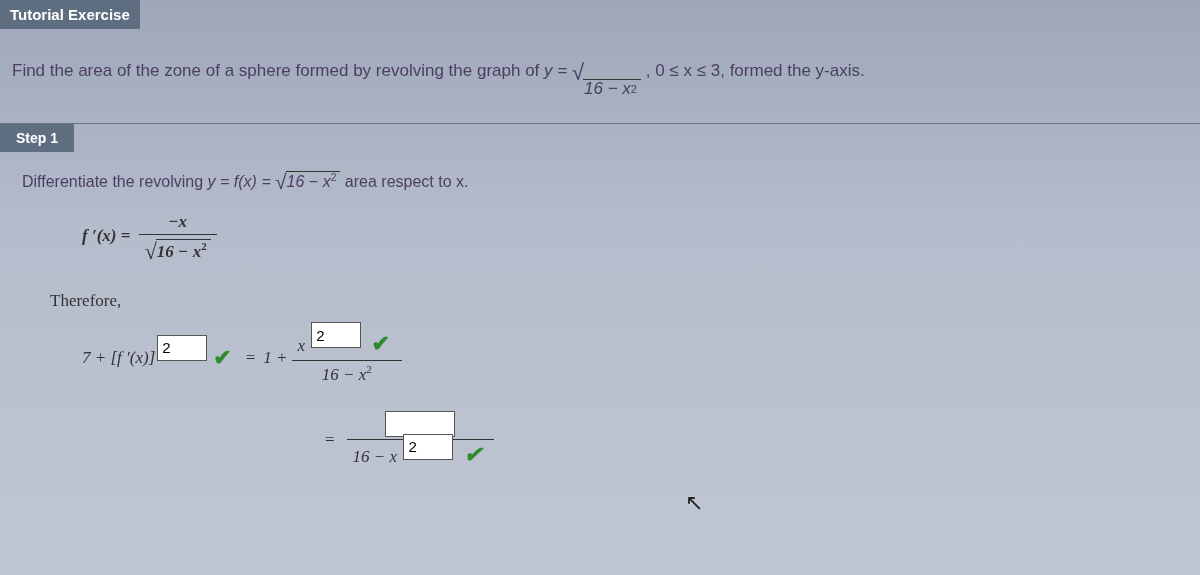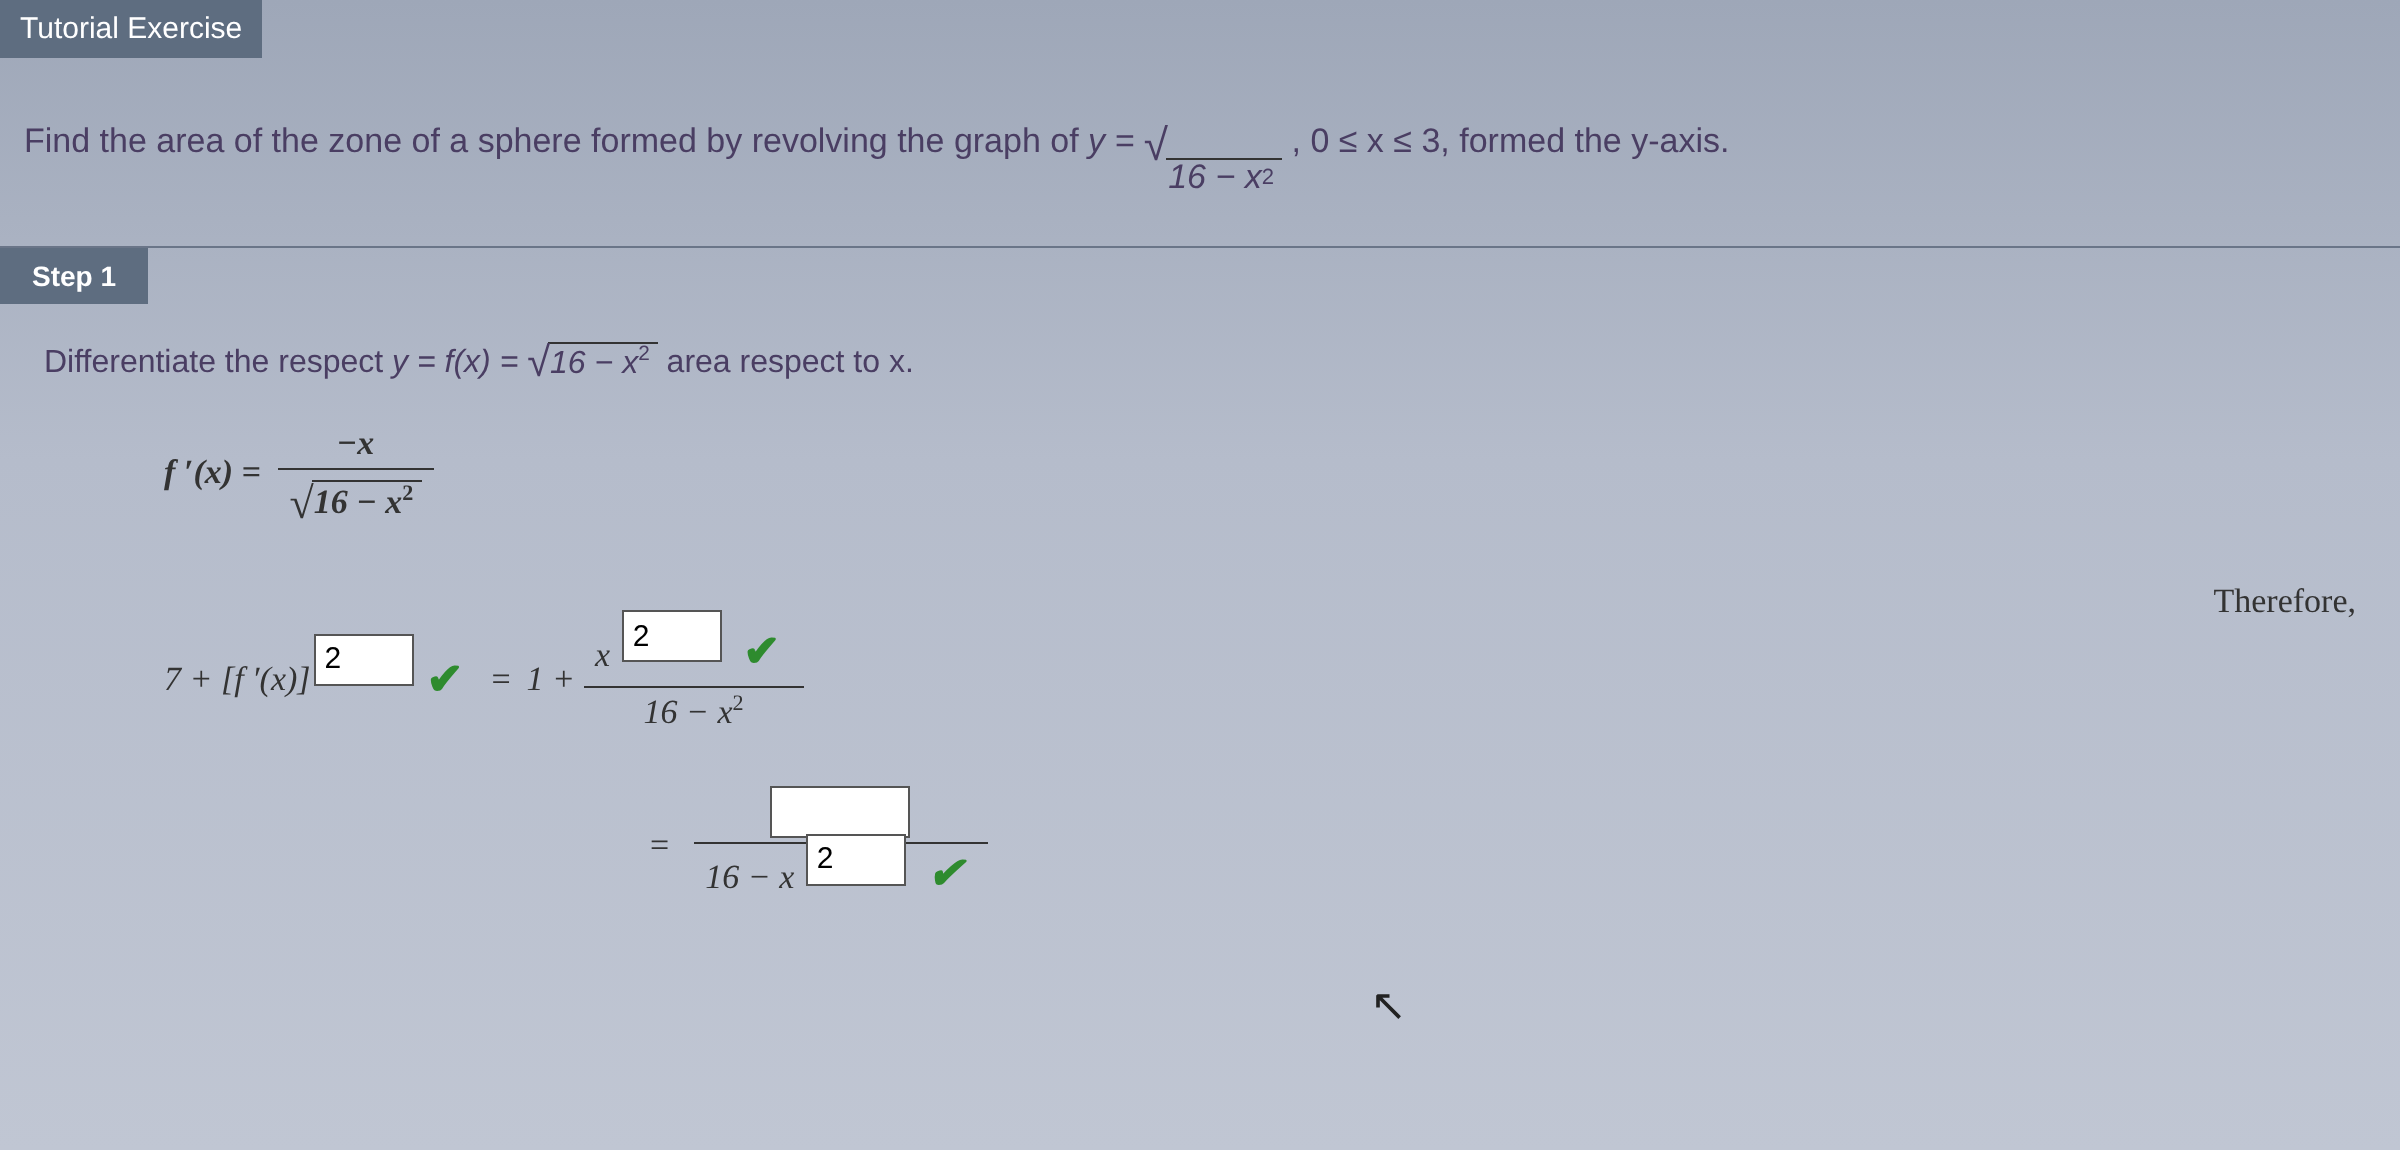--- a/index.html
+++ b/index.html
@@ -8,21 +8,21 @@
     width: 1200px;
     height: 575px;
     background: linear-gradient(180deg, #9ea7b8 0%, #b5bccb 40%, #c0c6d3 100%);
     font-family: Arial, sans-serif;
     overflow: hidden;
     position: relative;
   }
   .header {
     background: #5e6d80;
     color: #fff;
-    font-weight: normal;
+    font-weight: bold;
     padding: 6px 10px;
     display: inline-block;
     font-size: 15px;
   }
   .problem-statement {
     padding: 14px 12px 24px 12px;
     color: #4a3e63;
     font-size: 17px;
     border-bottom: 1px solid #6a7588;
   }
@@ -55,21 +55,21 @@
   .sup { font-size: 0.65em; vertical-align: super; font-style: normal; }
   .frac {
     display: inline-block;
     text-align: center;
     vertical-align: middle;
     margin: 0 4px;
   }
   .frac .num { display: block; border-bottom: 1.5px solid #333; padding: 0 6px 2px 6px; }
   .frac .den { display: block; padding: 2px 6px 0 6px; }
   .derivative-line { margin-left: 60px; margin-bottom: 28px; font-weight: bold; }
-  .therefore { margin-left: 28px; margin-bottom: 2px; color: #333; text-align: right; }
+  .therefore { margin-left: 28px; margin-bottom: 20px; color: #333; }
   .eq-row { display: flex; align-items: center; margin-left: 60px; margin-bottom: 26px; }
   .eq-row2 { display: flex; align-items: center; margin-left: 295px; margin-bottom: 12px; }
   input.answer-box {
     background: #fff;
     border: 1px solid #555;
     height: 26px;
     width: 70px;
     font-size: 15px;
     padding: 2px 4px;
     font-family: Arial;
@@ -110,21 +110,21 @@
   <span class="surd">√</span><span class="sqrt-box math"><span>16 − x</span><span class="sup">2</span></span>
   <span>, 0 ≤ x ≤ 3,</span>
   <span> formed the y-axis.</span>
 </div>
 
 <div class="step-header">Step 1</div>
 
 <div class="step-body">
 
   <div class="instruction">
-    <span>Differentiate the respect </span>
+    <span>Differentiate the revolving </span>
     <span class="math">y = f(x) = </span>
     <span class="surd">√</span><span class="sqrt-box math"><span>16 − x</span><span class="sup">2</span></span>
     <span> area respect to x.</span>
   </div>
 
   <div class="derivative-line">
     <span class="math">f ′(x) = </span>
     <span class="frac">
       <span class="num math">−x</span>
       <span class="den">

